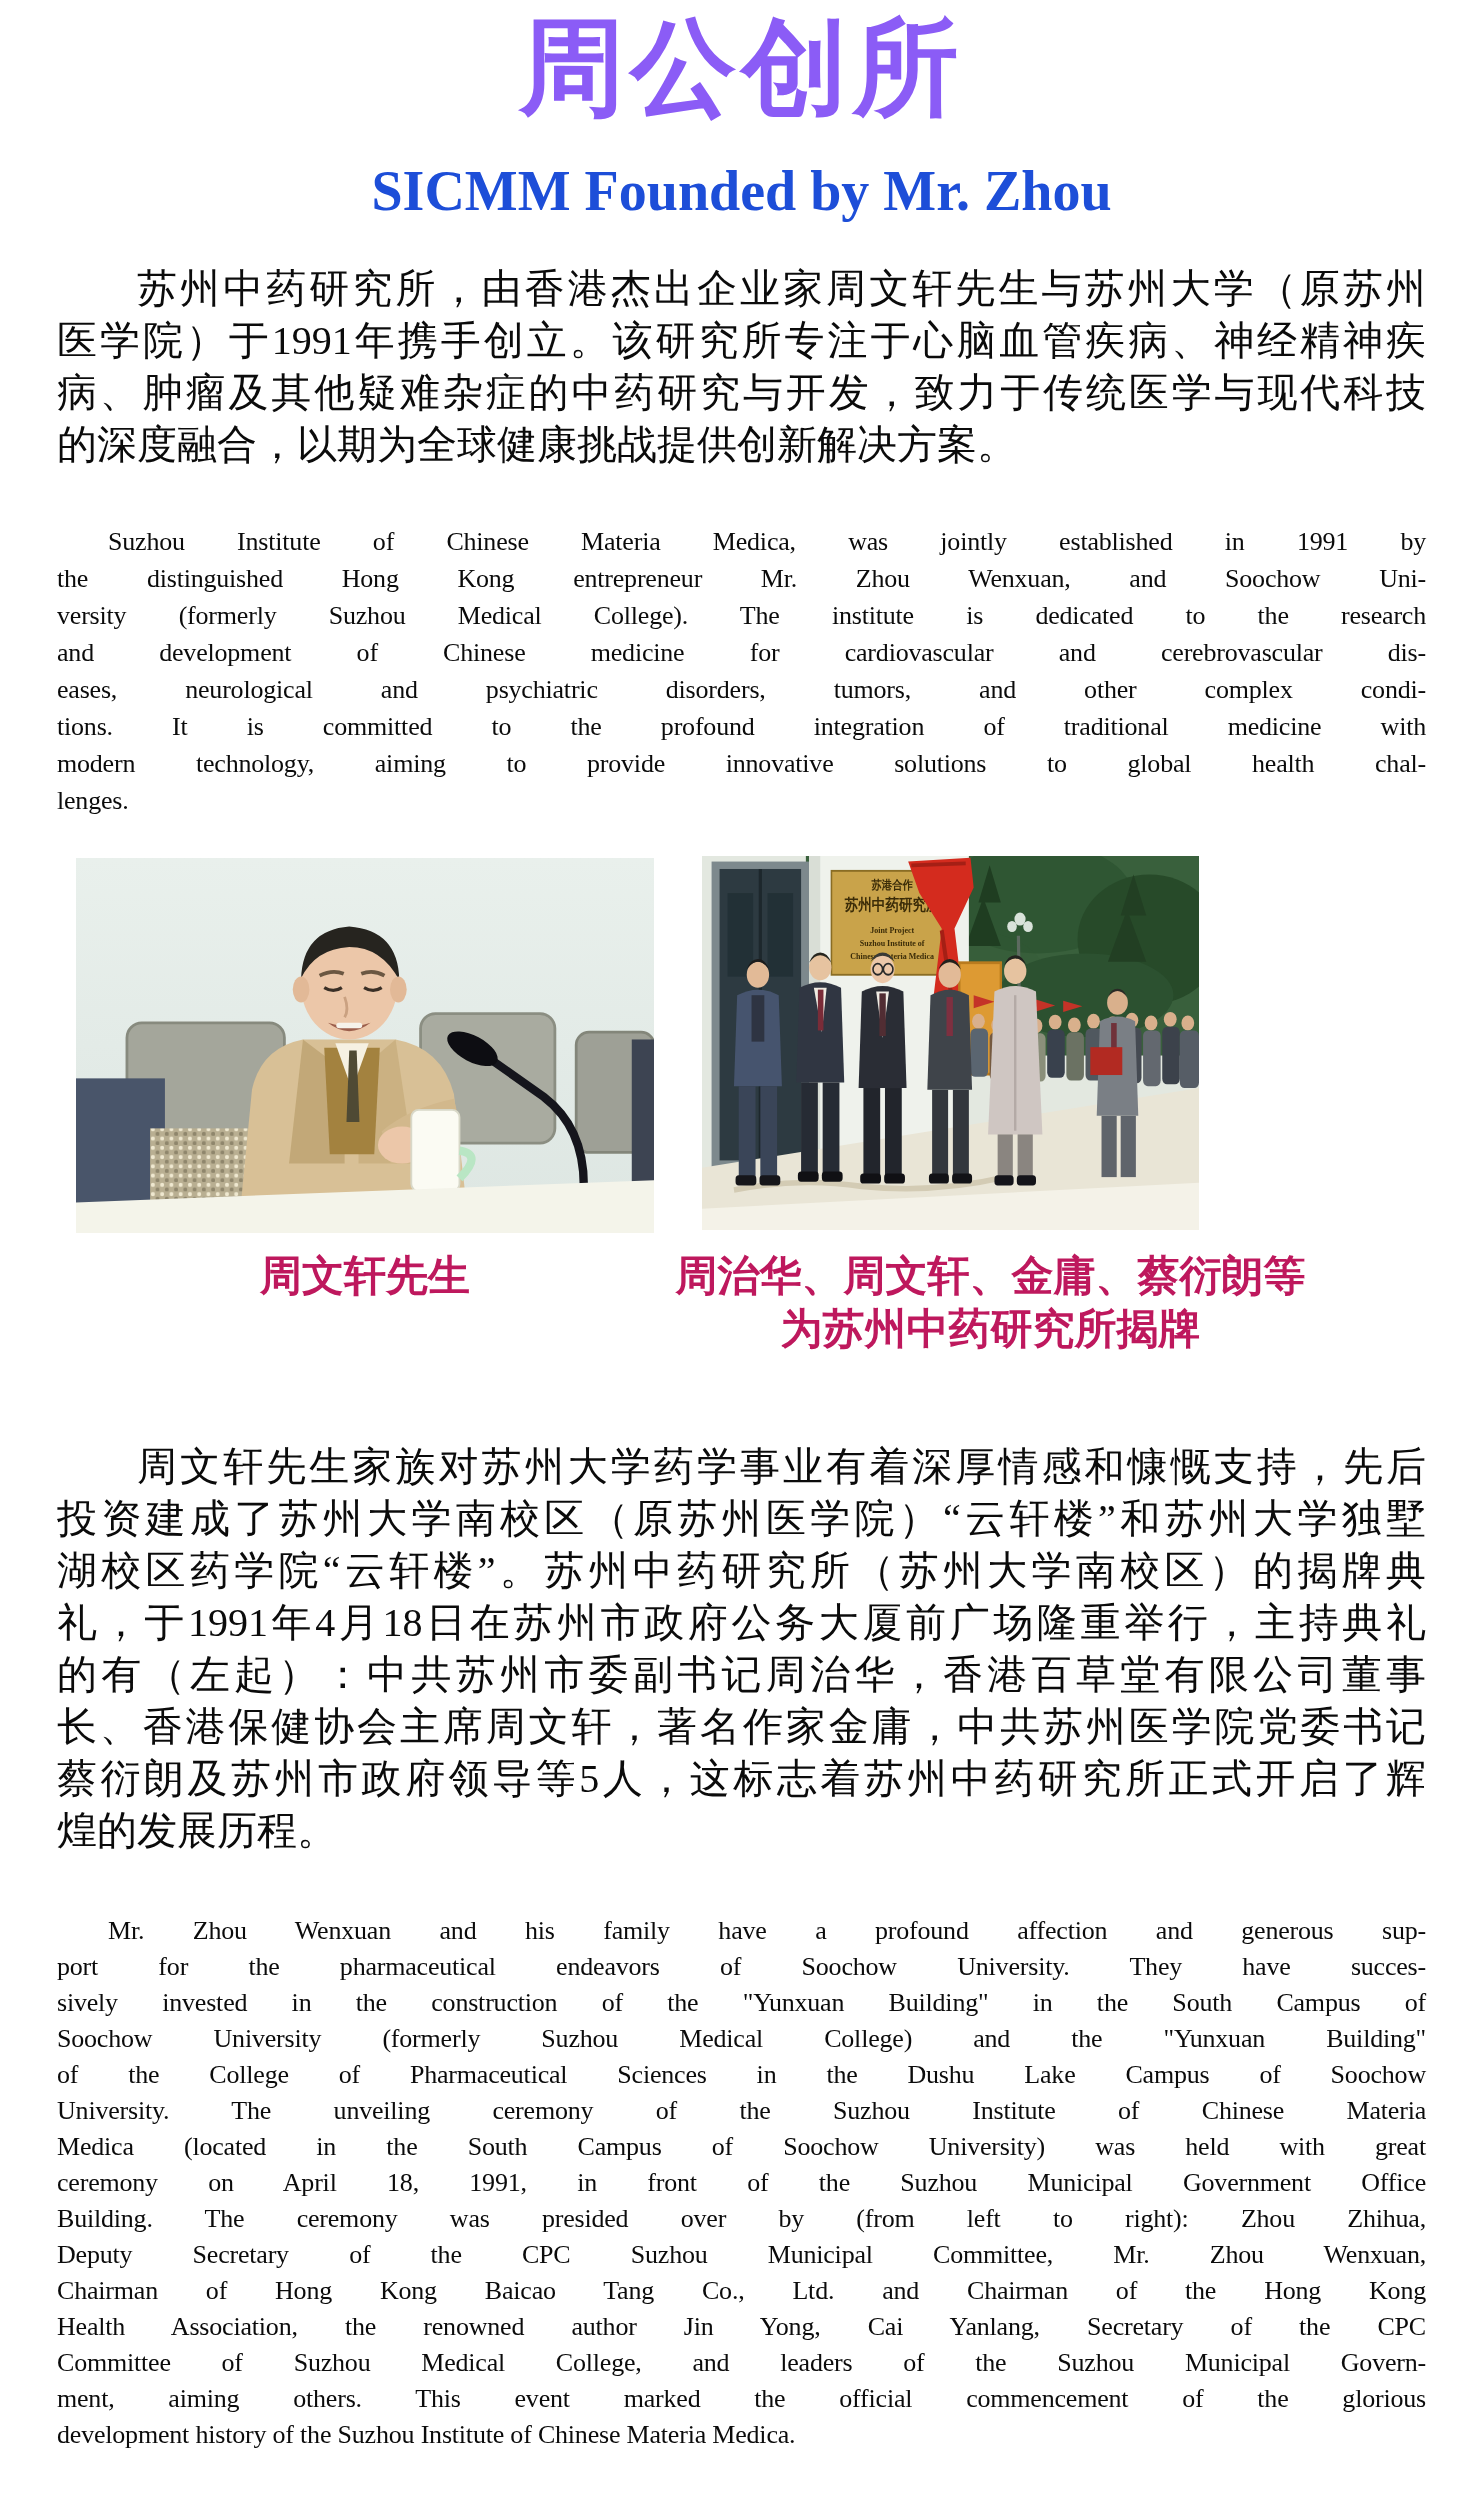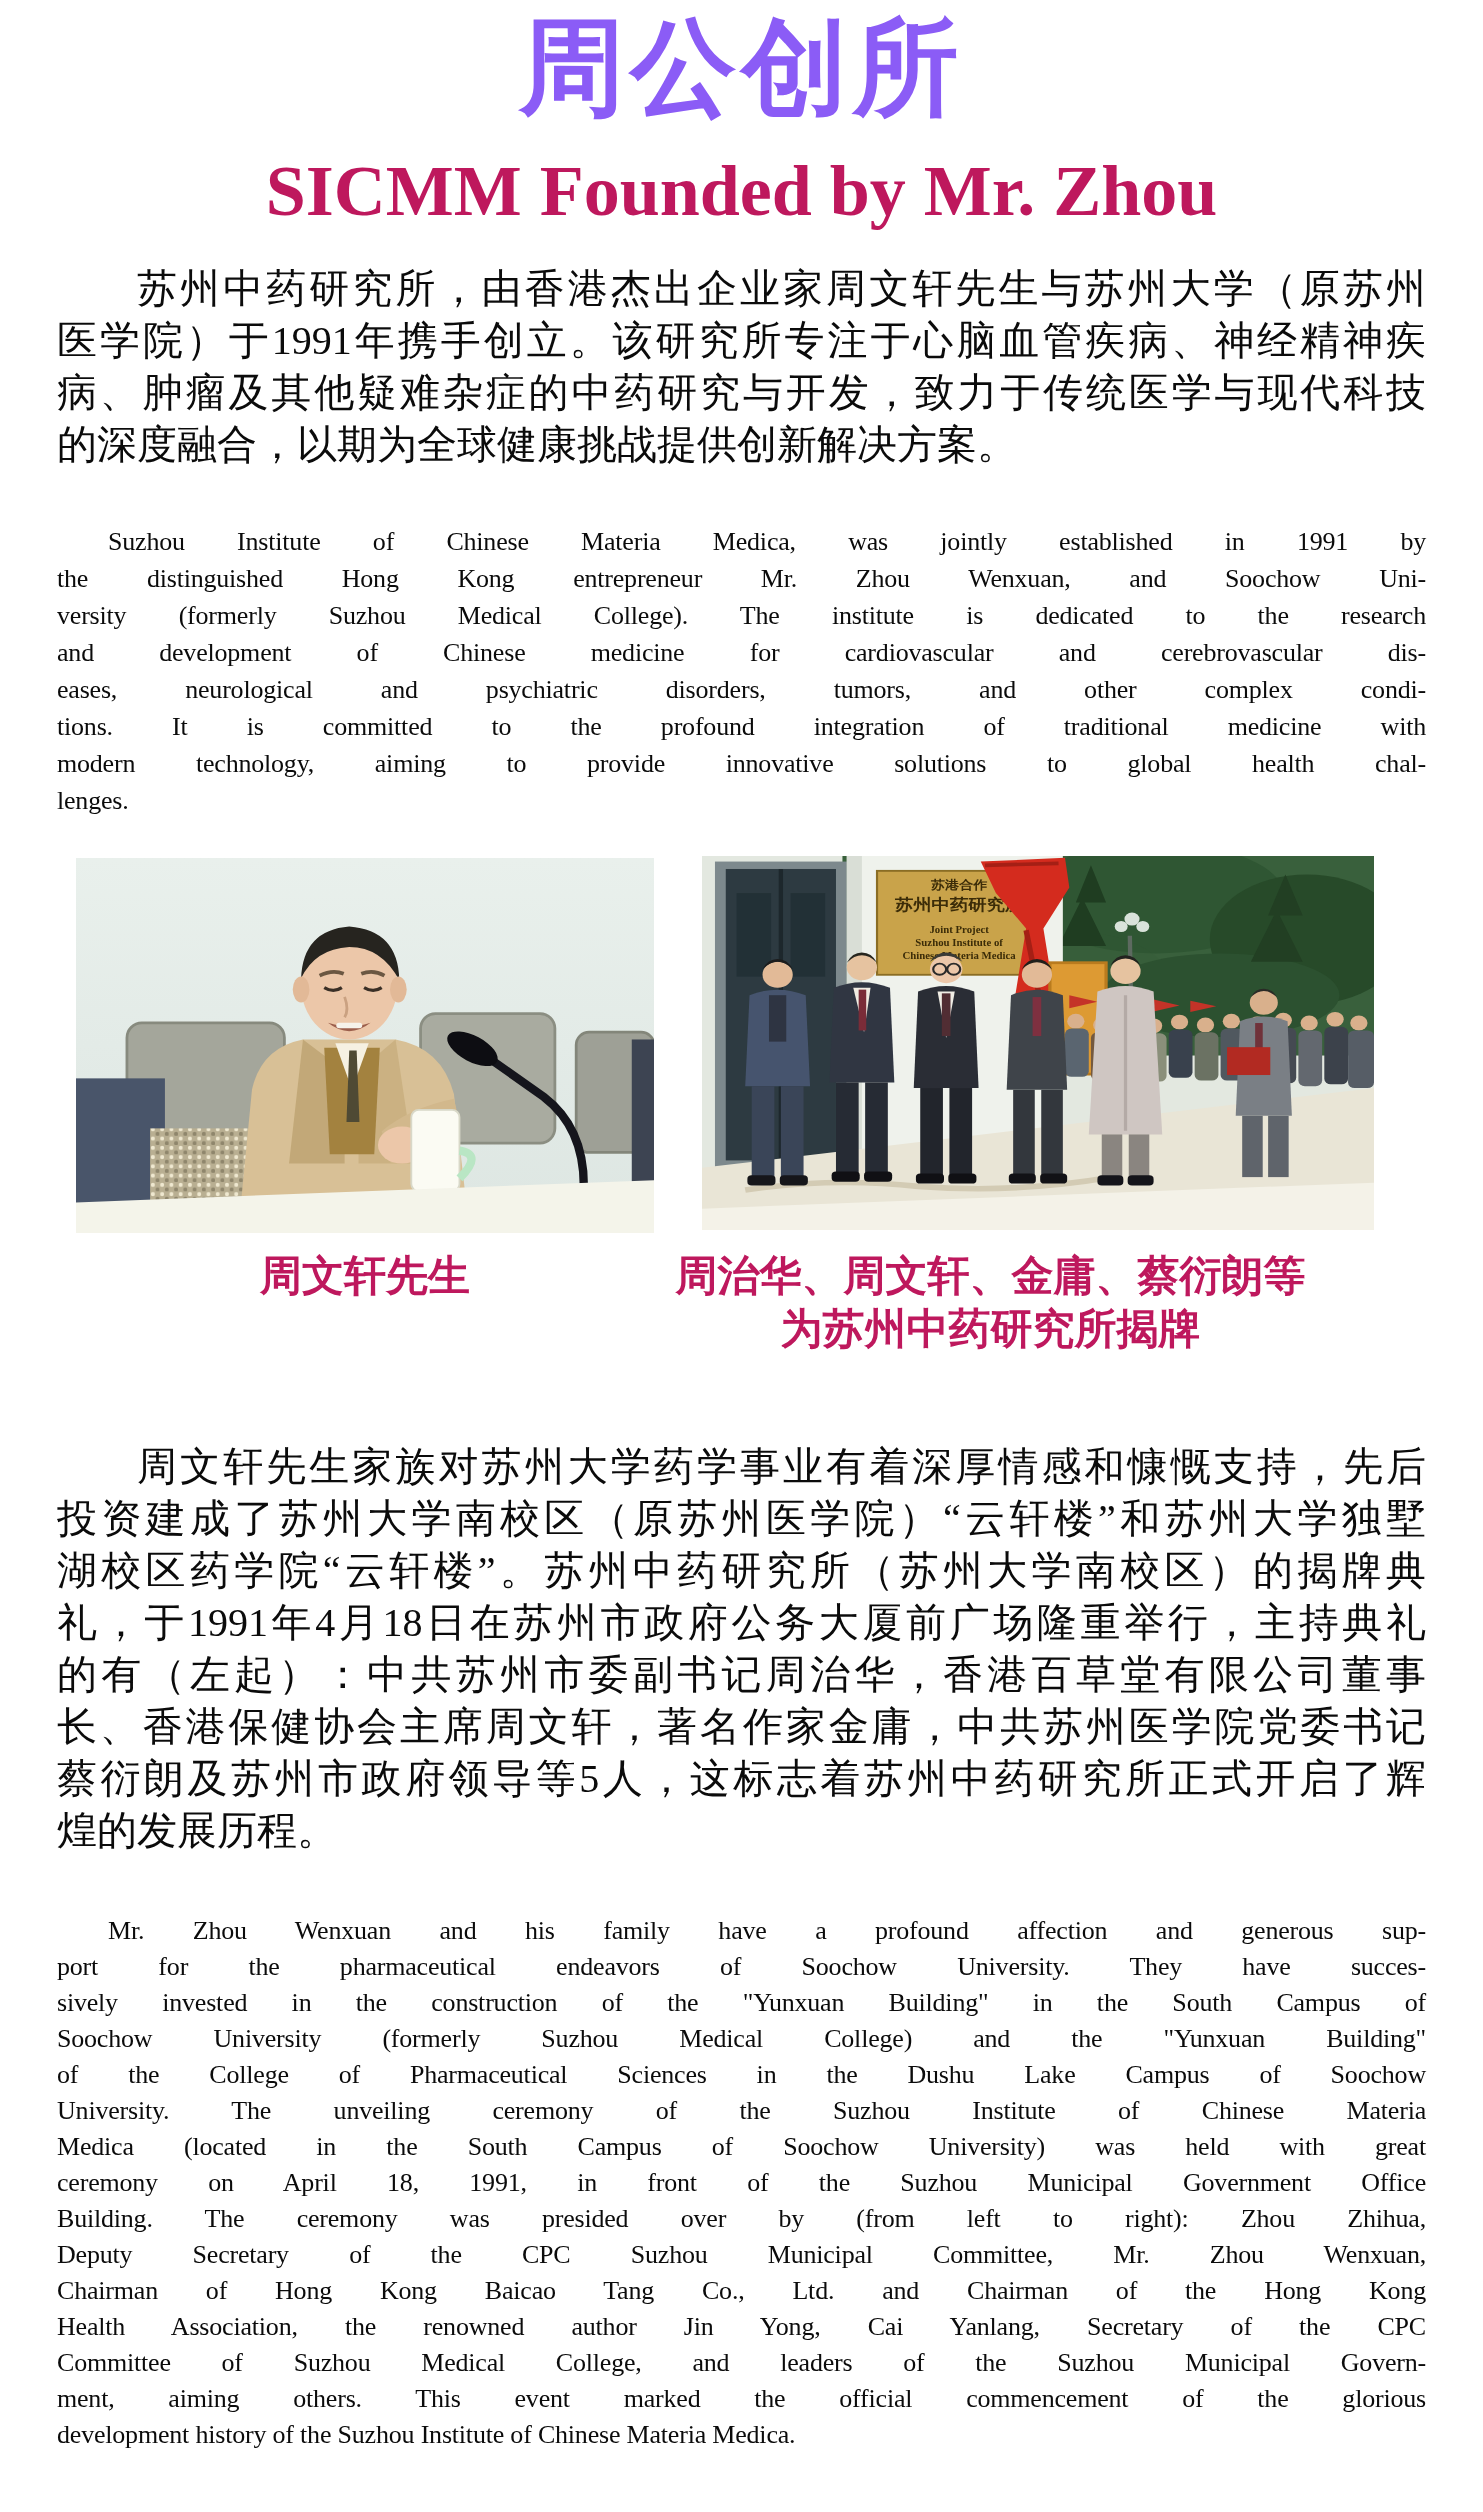--- a/index.html
+++ b/index.html
@@ -15,24 +15,24 @@
     text-align:center;
     font-size:106px;
     line-height:119px;
     font-weight:bold;
     letter-spacing:0.05em;
     color:#8b5cf6;
   }
   .subtitle-en{
     margin-top:33px;
     text-align:center;
-    font-size:72px;
+    font-size:56px;
     line-height:61px;
     font-weight:bold;
-    color:#be185d;
+    color:#1d4ed8;
   }
 
   .para{margin-left:57px;margin-right:57px;}
   .para .tline{
     text-align:justify;
     text-align-last:justify;
     text-justify:inter-ideograph;
     white-space:normal;
   }
   .para .tline:last-child{text-align-last:left;}
@@ -47,21 +47,21 @@
   .en1{margin-top:52px;}
   .en2{margin-top:56px;line-height:36px;}
 
   .photos{
     margin-top:39px;
     margin-left:76px;
     display:flex;
     align-items:flex-start;
   }
   .photo-left{width:578px;height:375px;flex:0 0 auto;}
-  .photo-right{width:672px;height:374px;flex:0 0 auto;margin-left:48px;margin-top:-1.9px;}
+  .photo-right{width:497px;height:374px;flex:0 0 auto;margin-left:48px;margin-top:-1.9px;}
   .photo-left svg,.photo-right svg{display:block;width:100%;height:100%;}
 
   .captions{
     margin-top:16.7px;
     display:flex;
     align-items:flex-start;
   }
   .caption{
     font-weight:bold;
     font-size:42px;

